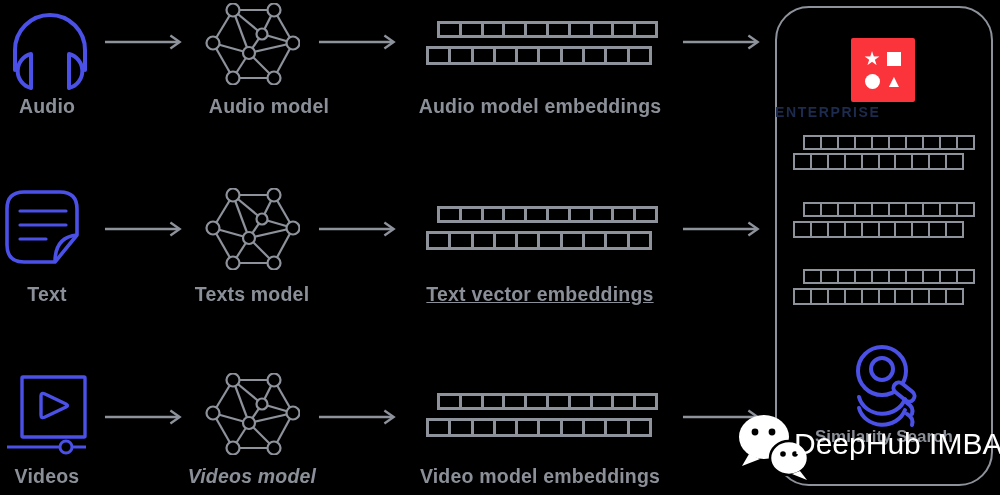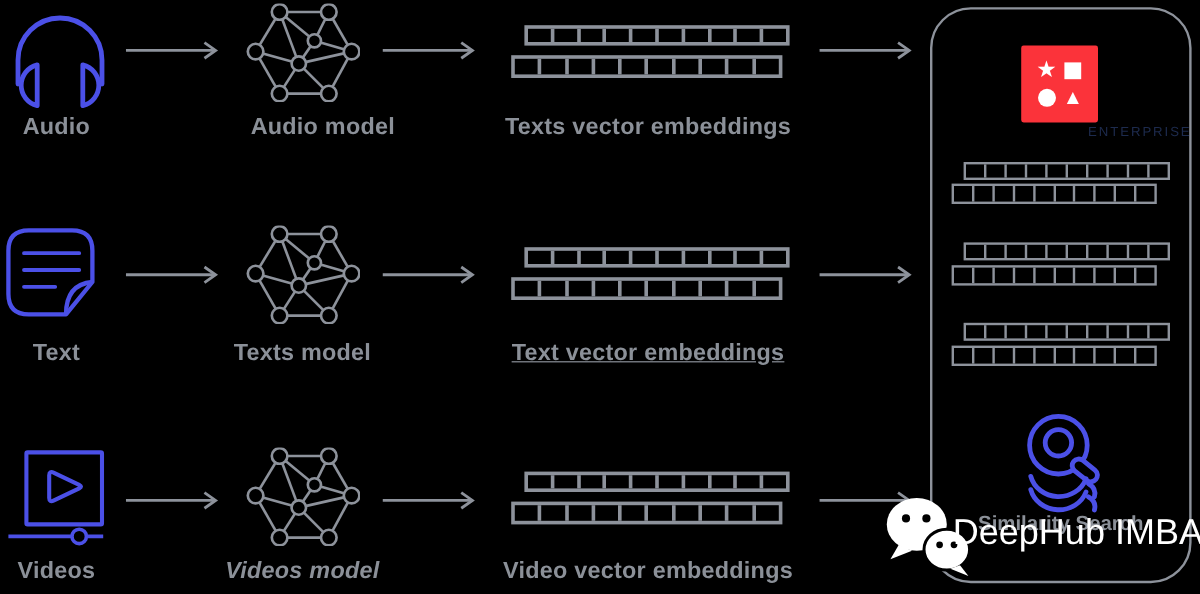--- a/index.html
+++ b/index.html
@@ -12,21 +12,21 @@
   .emb-cell{flex:1;border-left:3px solid #8d929b;}
   .emb-row.thin .emb-cell{border-left-width:2px;}
   .emb-cell:first-child{border-left:none;}
   .panel{border:2px solid #8d929b;border-radius:34px;box-sizing:border-box;}
   .logo{background:#fb333a;border-radius:2px;display:grid;grid-template-columns:1fr 1fr;
         grid-template-rows:1fr 1fr;place-items:center;padding:9px 10px;box-sizing:border-box;}
   .glyph{color:#fff;font-size:19px;line-height:1;}
   .glyph.tri{font-size:17px;}
   .sq{width:14px;height:14px;background:#fff;}
   .ci{width:15px;height:15px;background:#fff;border-radius:50%;}
-  .enterprise{color:#1d2b4e;font-size:11px;font-weight:400;letter-spacing:1.6px;text-align:right;}
+  .enterprise{color:#1d2b4e;font-size:14px;font-weight:700;letter-spacing:1.6px;text-align:left;}
   .sim-label{color:#8b9098;font-weight:700;font-size:17px;text-align:center;}
   .wm-text{color:#fff;font-size:30px;font-weight:400;white-space:nowrap;}
 </style>
 </head>
 <body>
 
 <div class="stage">
 
   <div class="abs" style="left:8px;top:8px;width:84px;height:82px;">
     <svg width="84" height="82" viewBox="0 0 84 82" fill="none">
@@ -91,21 +91,21 @@
       <div class="emb-cell"></div>
       <div class="emb-cell"></div>
       <div class="emb-cell"></div>
       <div class="emb-cell"></div>
       <div class="emb-cell"></div>
       <div class="emb-cell"></div>
       <div class="emb-cell"></div>
       <div class="emb-cell"></div>
       <div class="emb-cell"></div>
     </div>
-  <div class="abs label" style="left:415px;top:96px;width:250px;">Texts vector embeddings</div>
+  <div class="abs label" style="left:415px;top:96px;width:250px;">Audio model embeddings</div>
 
   <div class="abs" style="left:682px;top:34px;width:82px;height:16px;"><svg width="100%" height="100%" viewBox="0 0 84 16" preserveAspectRatio="none">
         <line x1="1" y1="8" x2="77" y2="8" stroke="#8d929b" stroke-width="2.4"></line>
         <polyline points="68,1.5 77.5,8 68,14.5" fill="none" stroke="#8d929b" stroke-width="2.4"></polyline>
       </svg></div>
 
   <div class="abs" style="left:4px;top:189px;width:84px;height:80px;">
     <svg width="84" height="80" viewBox="0 0 84 80" fill="none">
       <path d="M20 3 H56 Q73 3 73 20 V46 L51 73 H20 Q3 73 3 56 V20 Q3 3 20 3 Z" stroke="#4b50e7" stroke-width="3.6" stroke-linejoin="round"></path>
       <path d="M73 46 Q51 48 51 73" stroke="#4b50e7" stroke-width="3.6"></path>
@@ -246,21 +246,21 @@
       <div class="emb-cell"></div>
       <div class="emb-cell"></div>
       <div class="emb-cell"></div>
       <div class="emb-cell"></div>
       <div class="emb-cell"></div>
       <div class="emb-cell"></div>
       <div class="emb-cell"></div>
       <div class="emb-cell"></div>
       <div class="emb-cell"></div>
     </div>
-  <div class="abs label" style="left:415px;top:466px;width:250px;">Video vector embeddings</div>
+  <div class="abs label" style="left:415px;top:466px;width:250px;">Video model embeddings</div>
 
   <div class="abs" style="left:682px;top:409px;width:82px;height:16px;"><svg width="100%" height="100%" viewBox="0 0 84 16" preserveAspectRatio="none">
         <line x1="1" y1="8" x2="77" y2="8" stroke="#8d929b" stroke-width="2.4"></line>
         <polyline points="68,1.5 77.5,8 68,14.5" fill="none" stroke="#8d929b" stroke-width="2.4"></polyline>
       </svg></div>
 
   <div class="abs panel" style="left:775px;top:6px;width:218px;height:480px;"></div>
 
   <div class="abs logo" style="left:851px;top:38px;width:64px;height:64px;">
     <span class="glyph">★</span>

